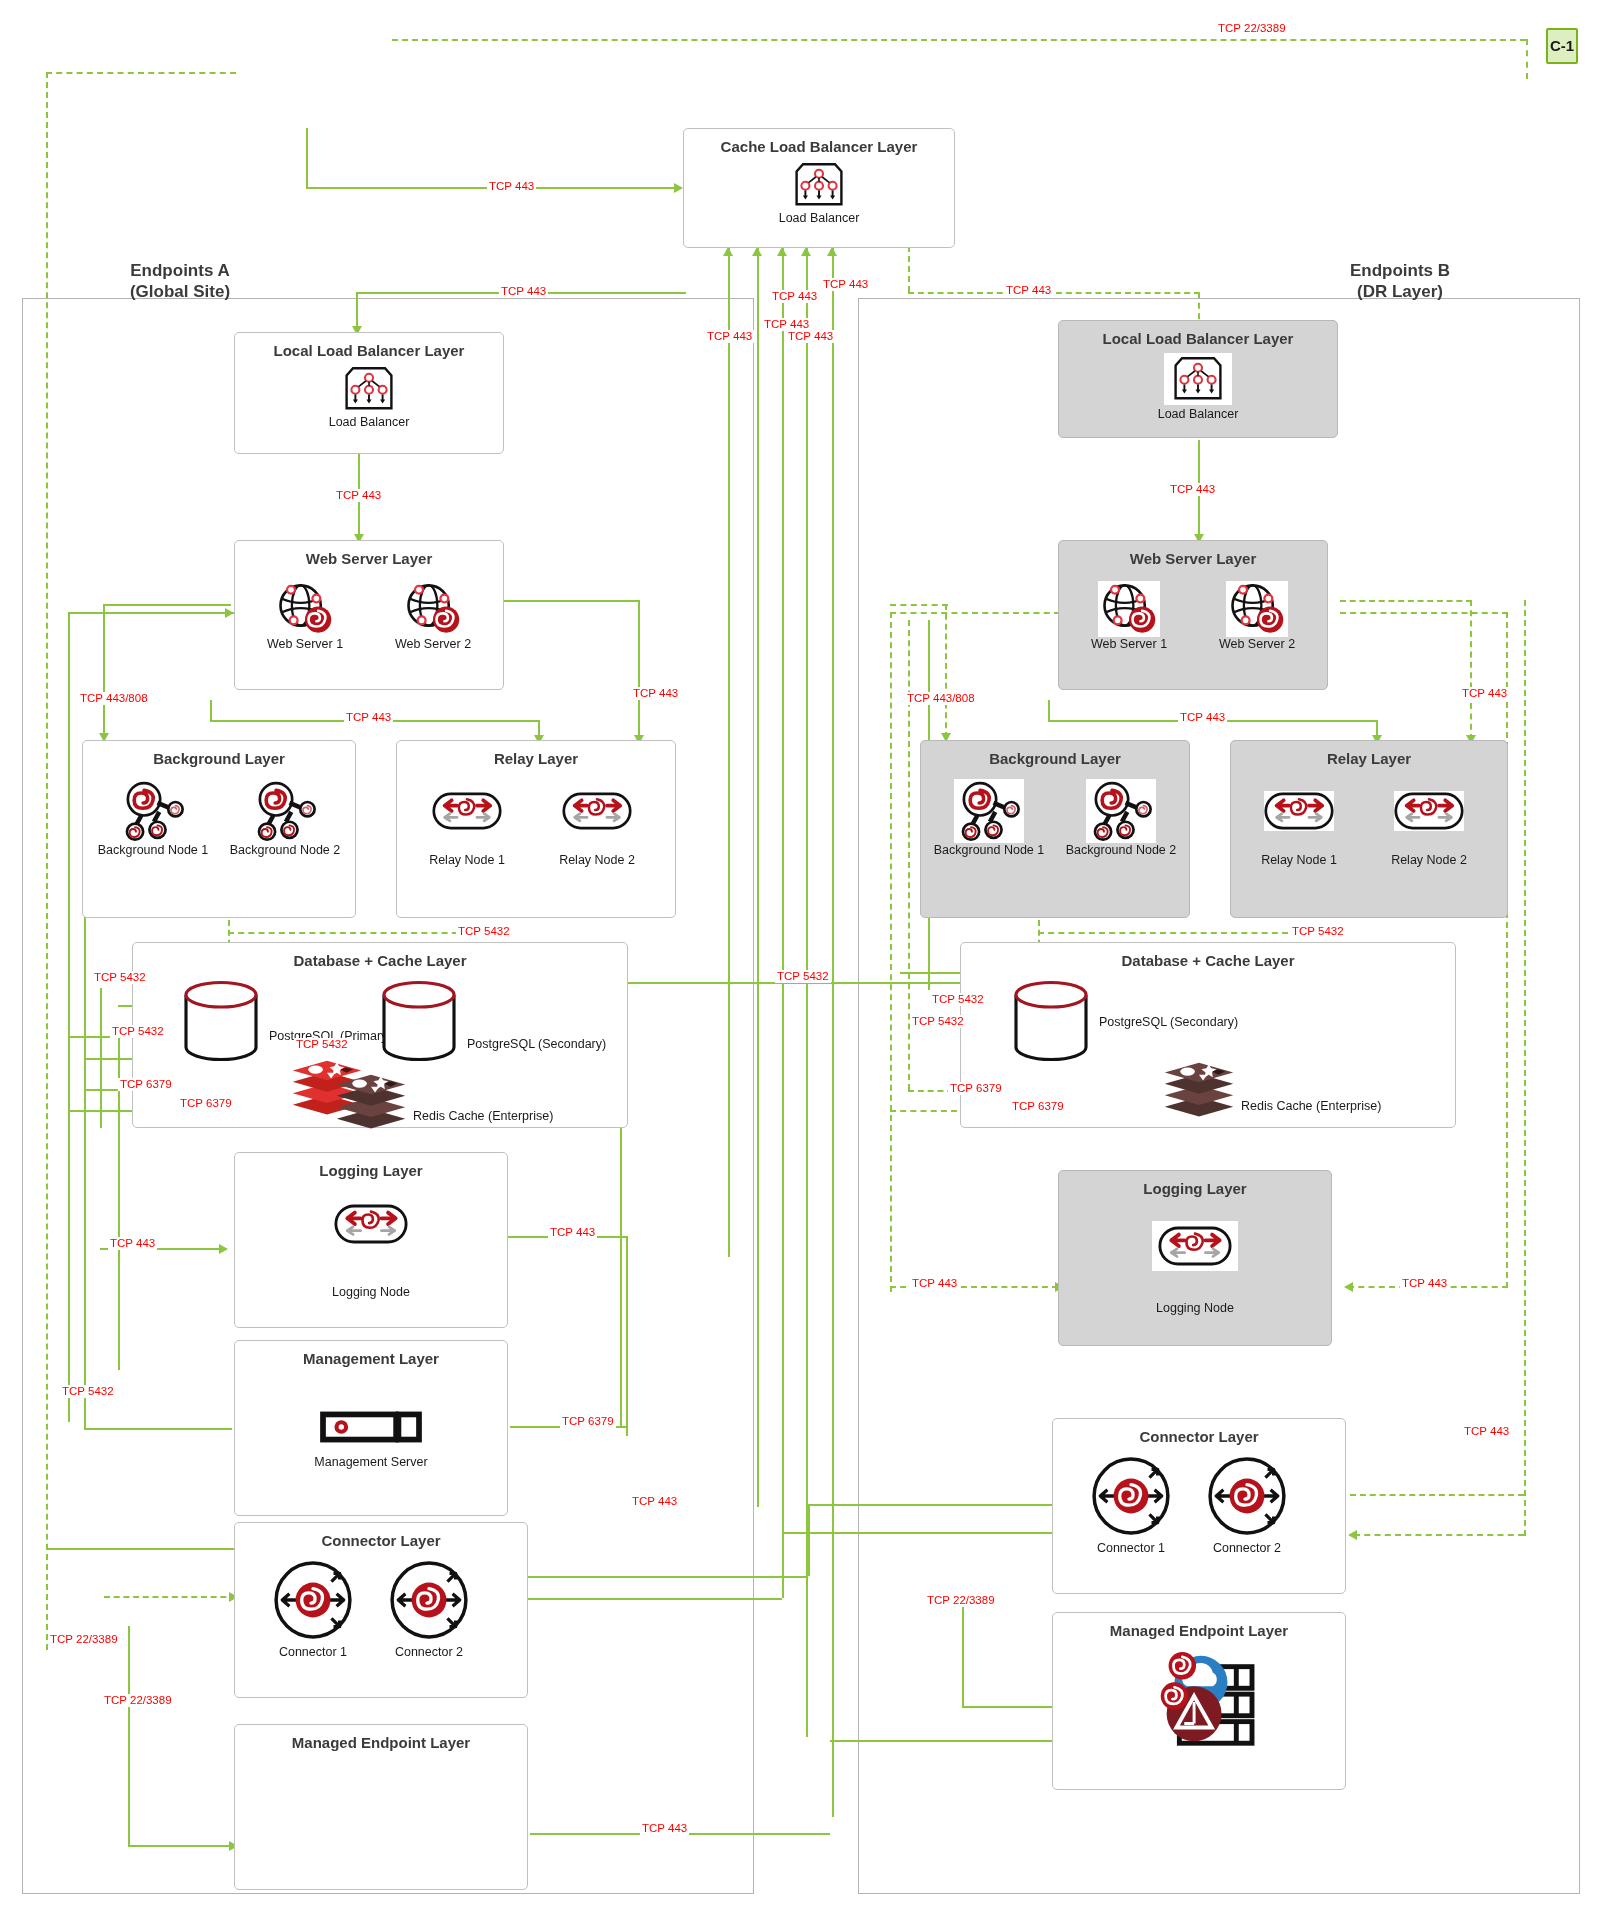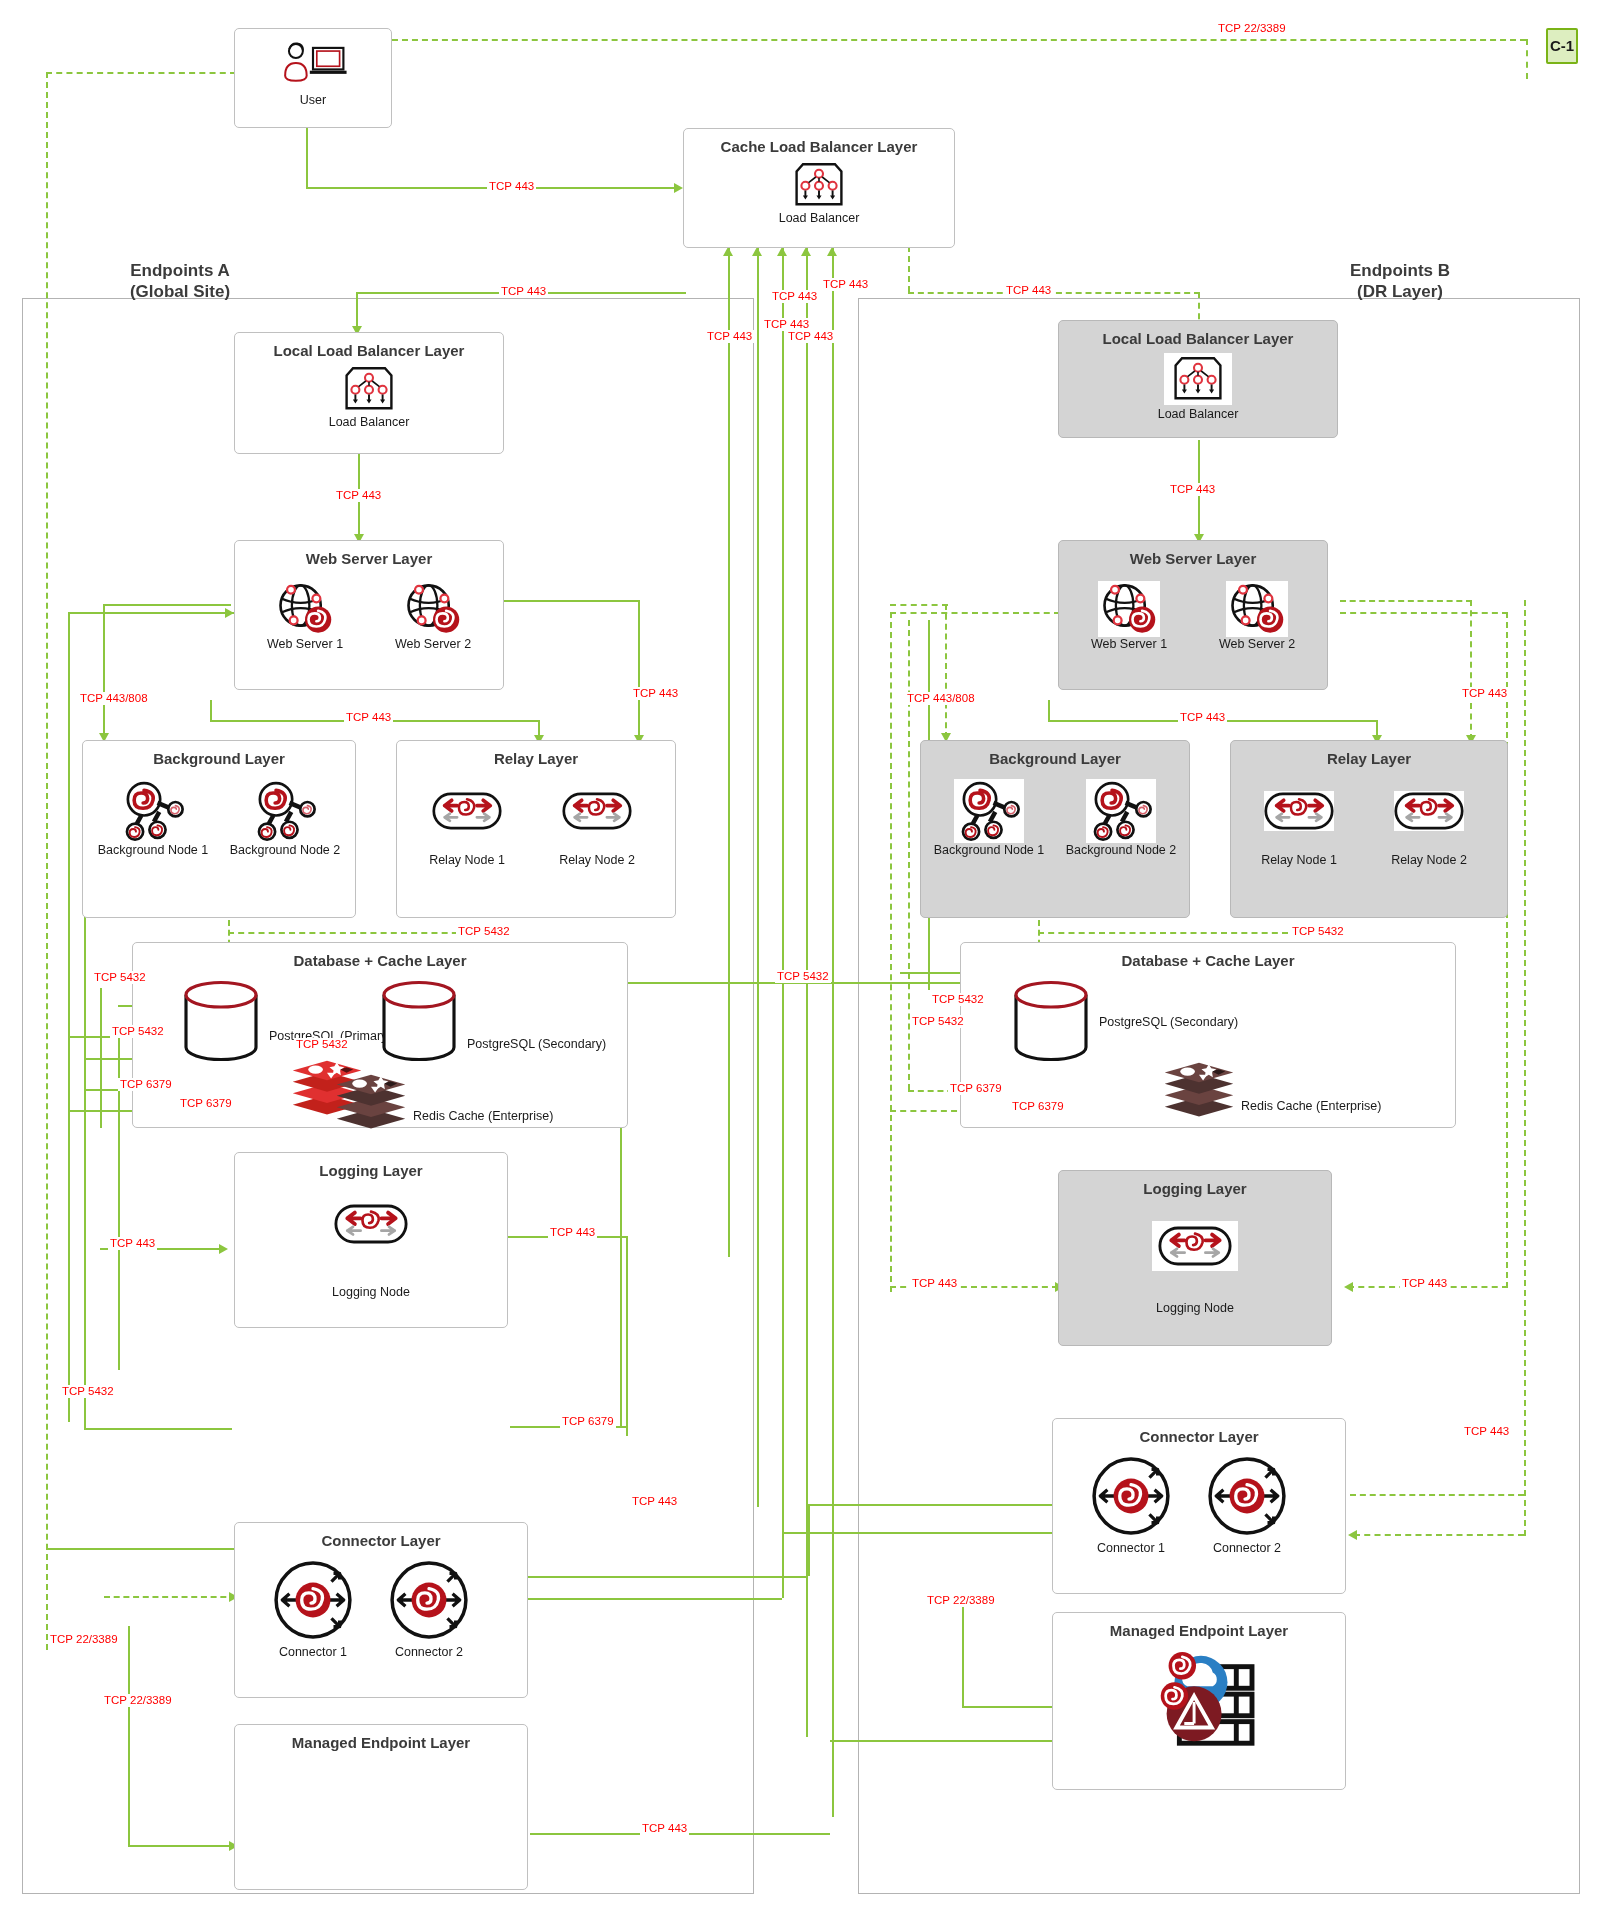--- a/index.html
+++ b/index.html
@@ -331,28 +331,20 @@
   <div class="dash-h" style="left:1350px;top:1494px;width:174px;"></div>
   <div class="dash-h" style="left:1354px;top:1534px;width:170px;"></div>
   <div class="arr arr-l" style="left:1348px;top:1530px;"></div>
   <div class="dash-v" style="left:1524px;top:600px;height:936px;"></div>
 
   <div class="ln lnh" style="left:962px;top:1706px;width:98px;"></div>
   <div class="ln lnv" style="left:962px;top:1596px;height:112px;"></div>
   <div class="arr arr-r" style="left:1055px;top:1702px;"></div>
   <div class="ln lnh" style="left:830px;top:1740px;width:230px;"></div>
 
-  <div class="layer" style="left:234px;top:28px;width:158px;height:100px;">
-    <div class="node" style="left:0;right:0;top:12px;">
-      <svg class="iconwrap" width="76" height="48">
-          <use href="#ic-user"></use>
-        </svg>
-      <div class="node-cap" style="margin-top:4px;">User</div>
-    </div>
-  </div>
 
   <div class="layer" style="left:683px;top:128px;width:272px;height:120px;">
     <div class="layer-title">Cache Load Balancer Layer</div>
     <div class="node" style="left:0;right:0;top:32px;">
       <svg class="iconwrap" width="52" height="48">
           <use href="#ic-lb"></use>
         </svg>
       <div class="node-cap" style="margin-top:2px;">Load Balancer</div>
     </div>
   </div>
@@ -437,20 +429,29 @@
   <div class="layer" style="left:234px;top:1152px;width:274px;height:176px;">
     <div class="layer-title">Logging Layer</div>
     <div class="node" style="left:0;right:0;top:50px;">
       <svg class="iconwrap" width="74" height="42">
           <use href="#ic-relay"></use>
         </svg>
       <div class="node-cap" style="margin-top:40px;">Logging Node</div>
     </div>
   </div>
 
+  <div class="layer" style="left:234px;top:1340px;width:274px;height:176px;">
+    <div class="layer-title">Management Layer</div>
+    <div class="node" style="left:0;right:0;top:70px;">
+      <svg class="iconwrap" width="104" height="32">
+          <use href="#ic-mgmt"></use>
+        </svg>
+      <div class="node-cap" style="margin-top:12px;">Management Server</div>
+    </div>
+  </div>
 
   <div class="layer" style="left:234px;top:1522px;width:294px;height:176px;">
     <div class="layer-title">Connector Layer</div>
     <div class="node" style="left:22px;top:36px;width:112px;">
       <svg class="iconwrap" width="82" height="82">
           <use href="#ic-conn"></use>
         </svg>
       <div class="node-cap" style="margin-top:4px;">Connector 1</div>
     </div>
     <div class="node" style="left:138px;top:36px;width:112px;">

